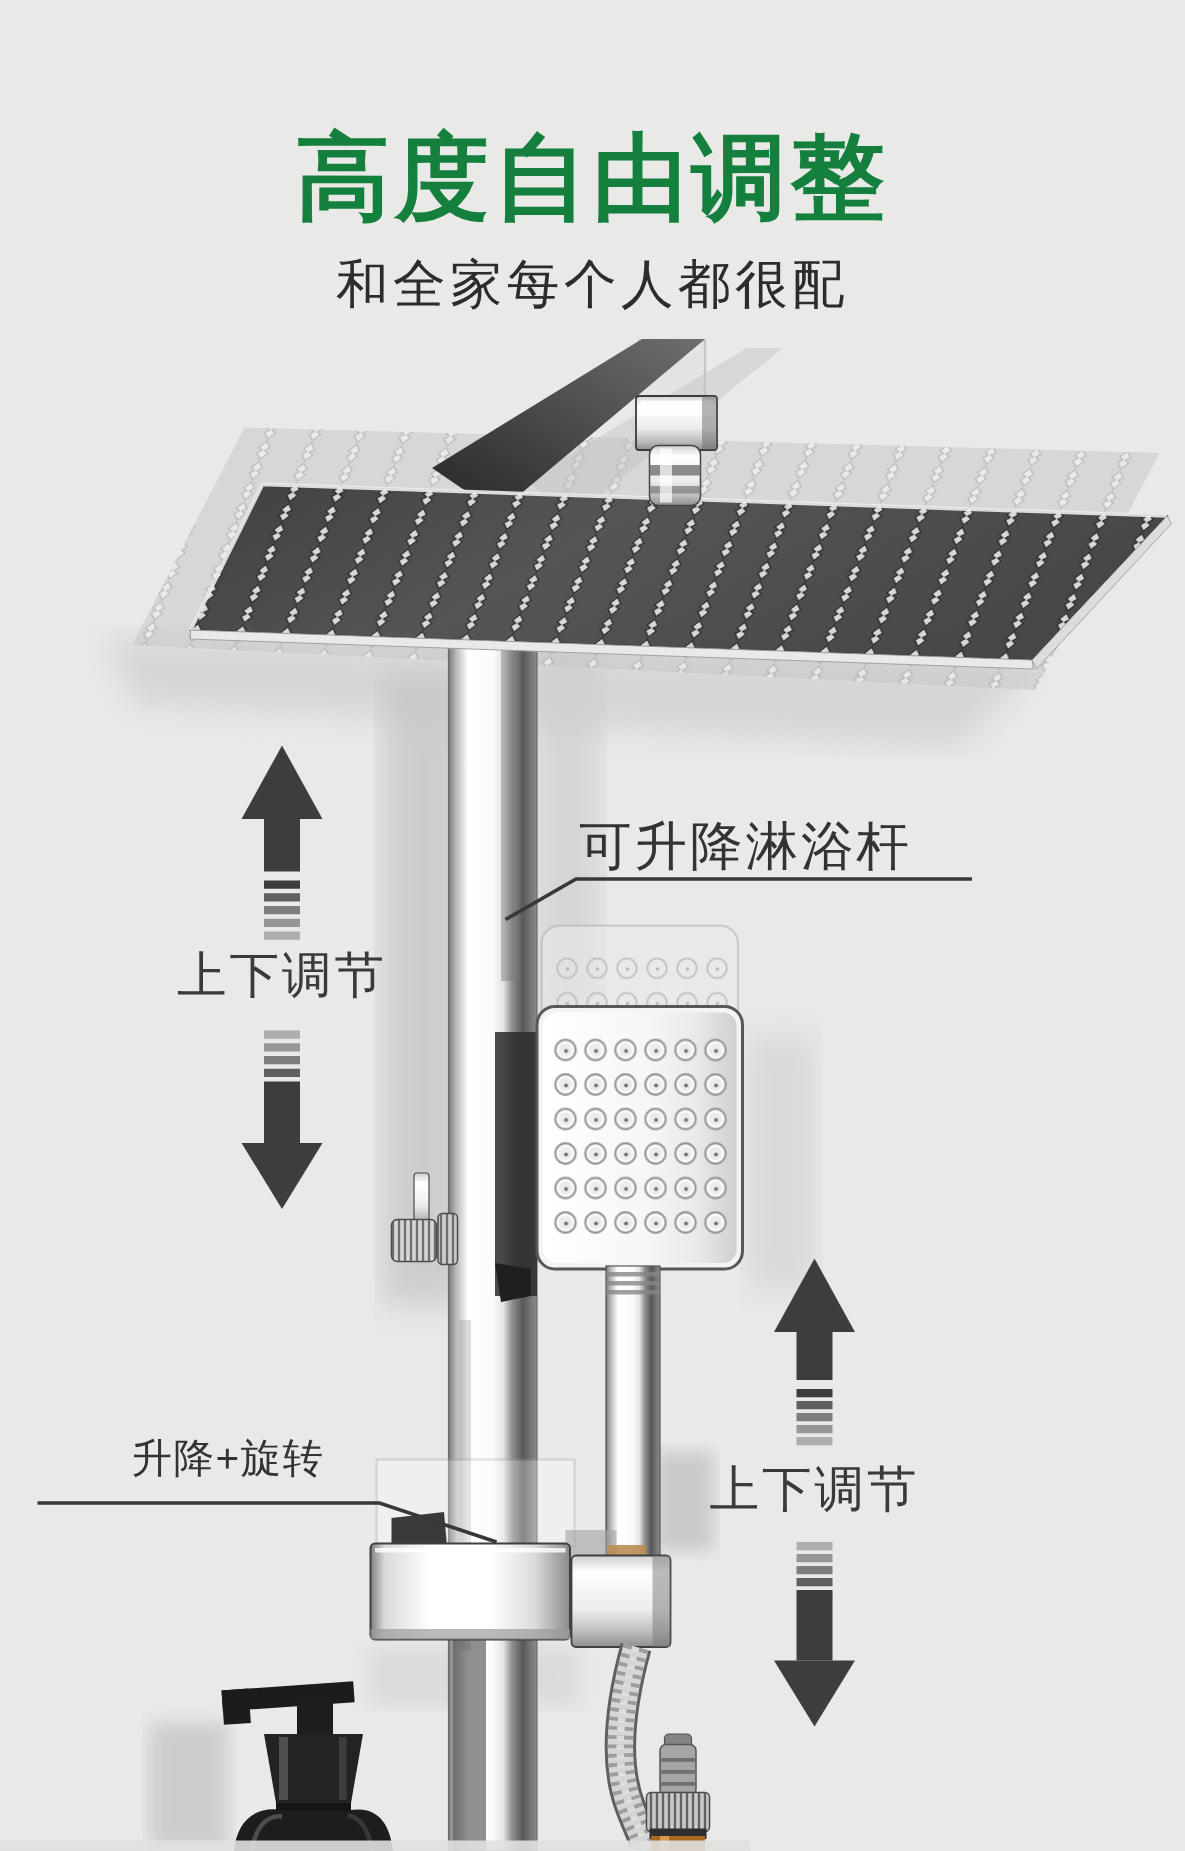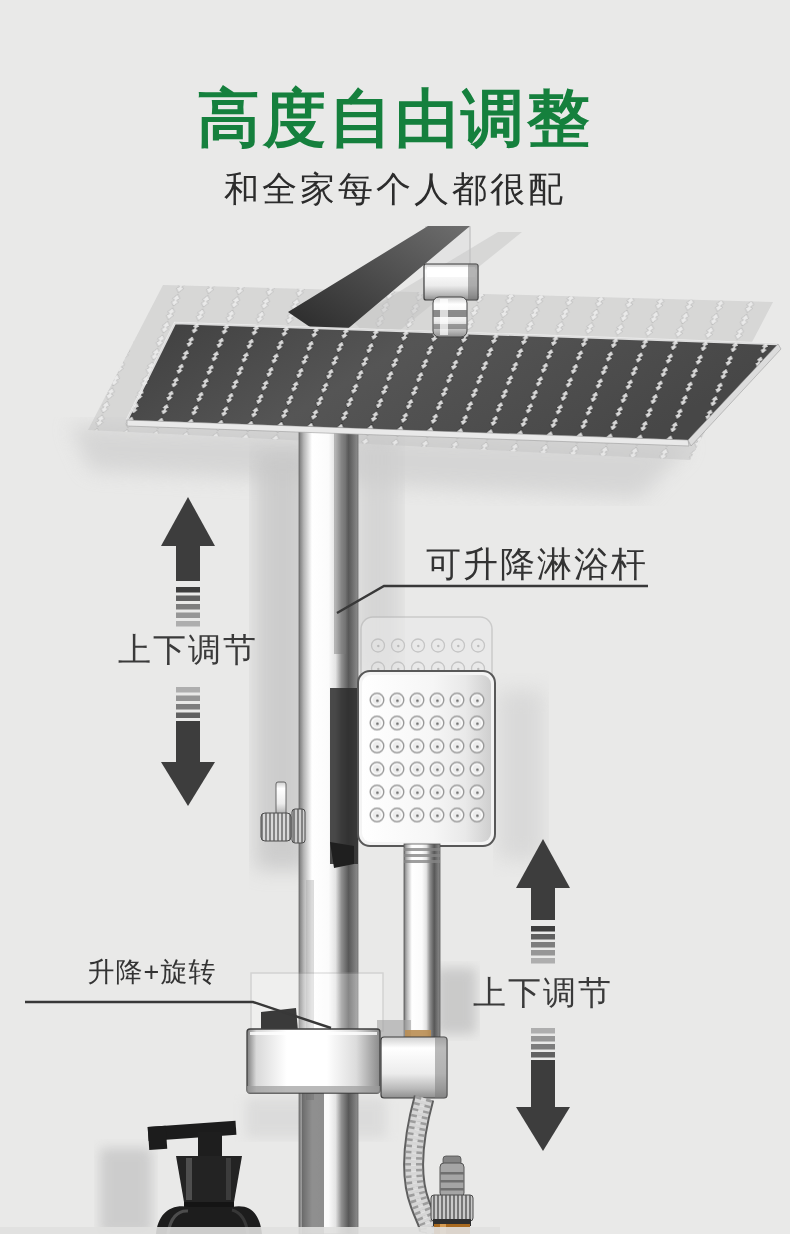--- a/index.html
+++ b/index.html
@@ -12,21 +12,21 @@
   svg{position:absolute;left:0;top:0;}
   .txt{position:absolute;color:#333;white-space:nowrap;}
   .title{
     top:76px;left:0;width:790px;text-align:center;
     font-size:63px;font-weight:700;letter-spacing:3px;color:#15803d;
   }
   .subtitle{
     top:166px;left:0;width:790px;text-align:center;
     font-size:35px;font-weight:500;letter-spacing:3px;color:#2c2c2c;font-family:Liberation Mono, monospace;
   }
-  .rod-label{left:386px;top:541px;width:262px;text-align:right;font-size:35px;letter-spacing:2px;color:#333;}
+  .rod-label{left:386px;top:541px;width:262px;text-align:left;font-size:35px;letter-spacing:2px;color:#333;}
   .slider-label{left:48px;top:954px;width:208px;text-align:center;font-size:27px;letter-spacing:1px;color:#333;}
   .cap-left{left:106px;top:628px;width:164px;text-align:center;font-size:33px;letter-spacing:2px;color:#3a3a3a;}
   .cap-right{left:461px;top:971px;width:164px;text-align:center;font-size:33px;letter-spacing:2px;color:#3a3a3a;}
 </style>
 </head>
 <body>
 
 <div class="stage">
 
 <svg width="790" height="1234" viewBox="0 0 790 1234">

